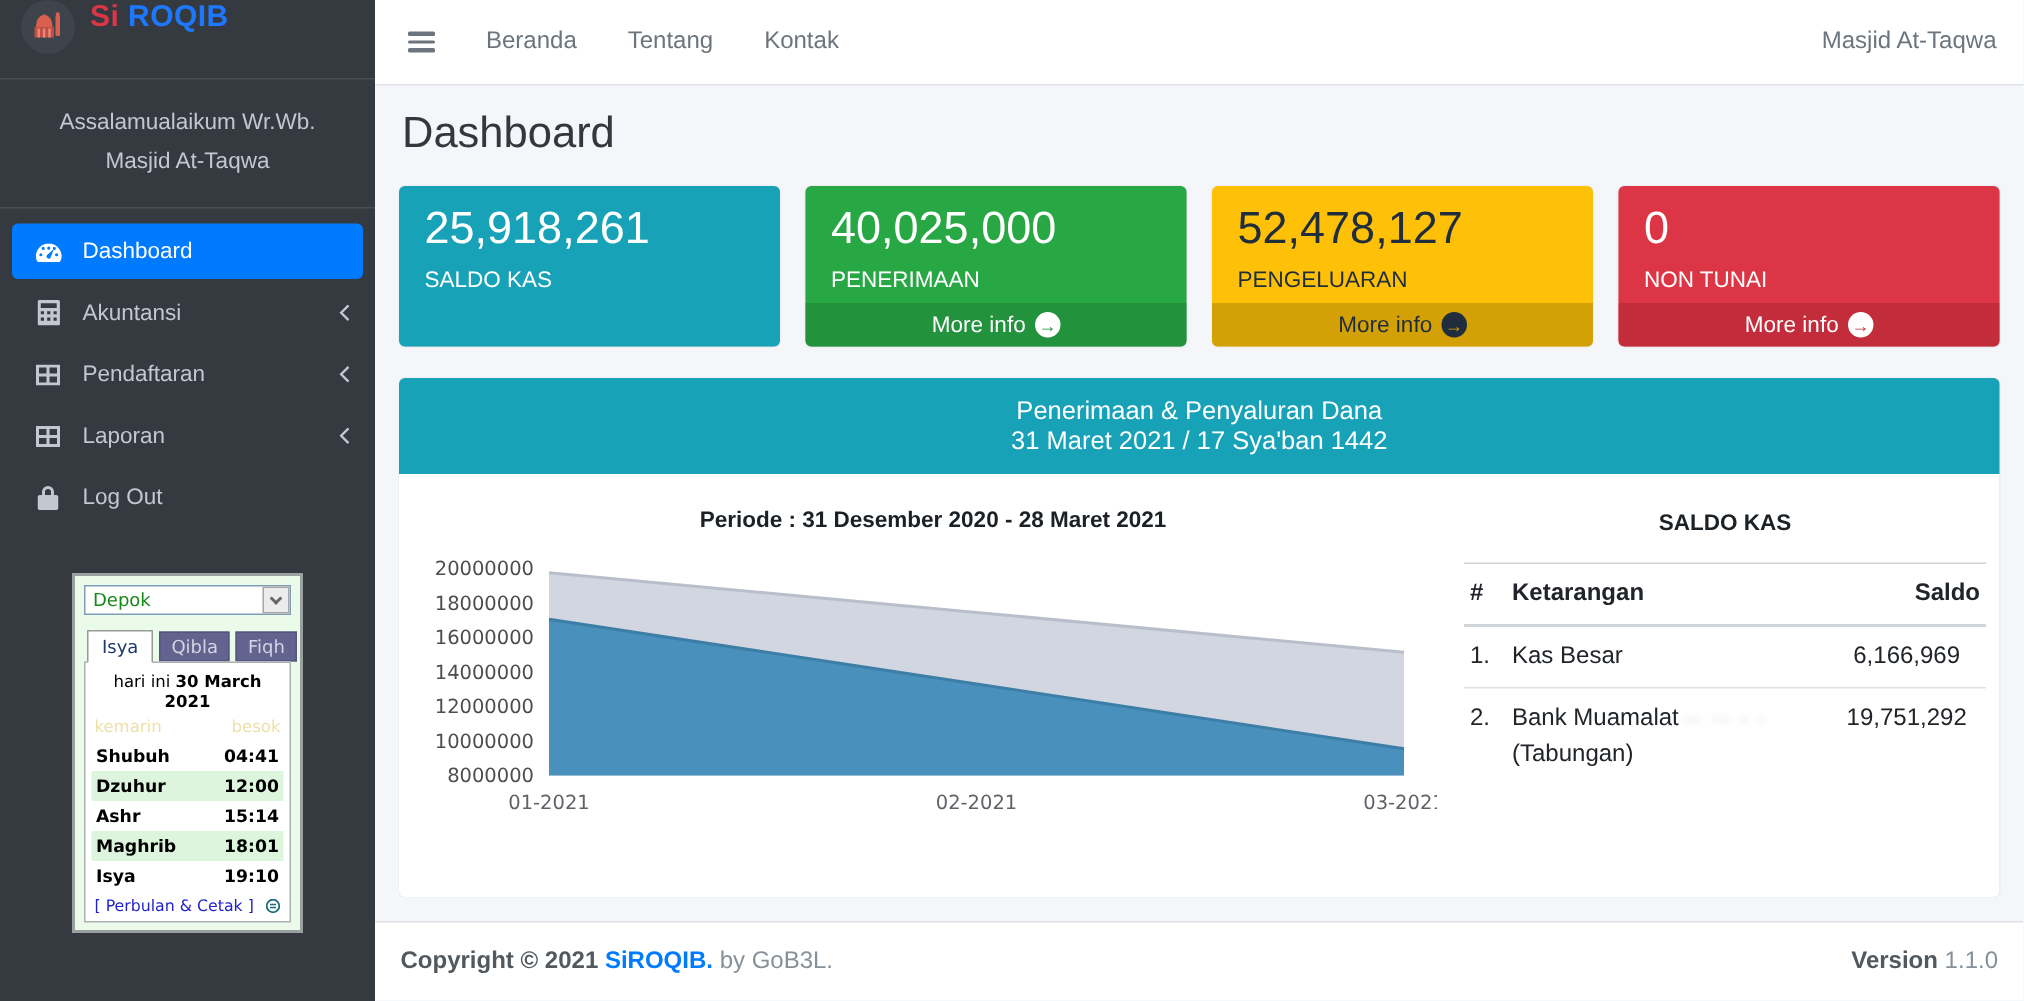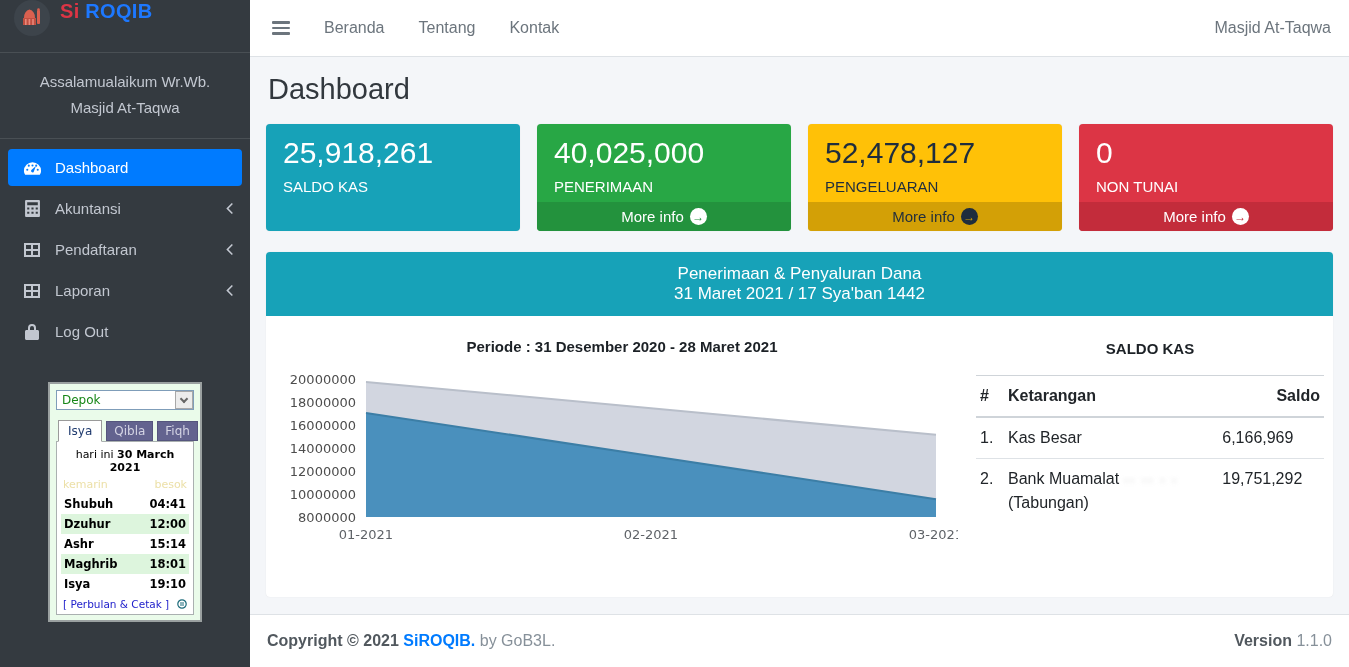--- a/index.html
+++ b/index.html
@@ -64,21 +64,21 @@
   .chart-col { flex:1; padding:0 10px 0 14px; }
   .chart-title { text-align:center; font-weight:700; font-size:15px; color:#1c2126; margin:2px 0 12px; }
   .table-col { width:378px; flex:0 0 378px; padding:0 22px 0 8px; }
   .table-title { text-align:center; font-weight:700; font-size:15px; color:#1c2126; margin:4px 0 18px; }
   table.saldo { width:100%; border-collapse:collapse; font-size:16px; color:#212529; border-top:1px solid #cfd4d9; }
   table.saldo th { text-align:left; font-weight:700; padding:11px 4px; border-bottom:2px solid #cfd4d9; }
   table.saldo th.r { text-align:right; }
   table.saldo td { padding:11px 4px; vertical-align:top; border-bottom:1px solid #dee2e6; }
   table.saldo tr:last-child td { border-bottom:none; }
   td.no { width:28px; }
-  td.r { text-align:left; white-space:nowrap; }
+  td.r { text-align:center; white-space:nowrap; }
   .name2 { margin-top:6px; }
   .blurred { filter:blur(2.5px); color:#777; font-size:13px; letter-spacing:2px; }
 
   .footer { background:#fff; border-top:1px solid #dee2e6; padding:17px 17px; display:flex; justify-content:space-between; color:#869099; font-size:16px; flex:0 0 auto; }
   .footer b { color:#51585e; font-weight:700; }
   .brandlink { color:#007bff; font-weight:700; cursor:pointer; }
 
   svg.chart text { font-family:"DejaVu Sans",sans-serif; }
 </style>
 </head>

